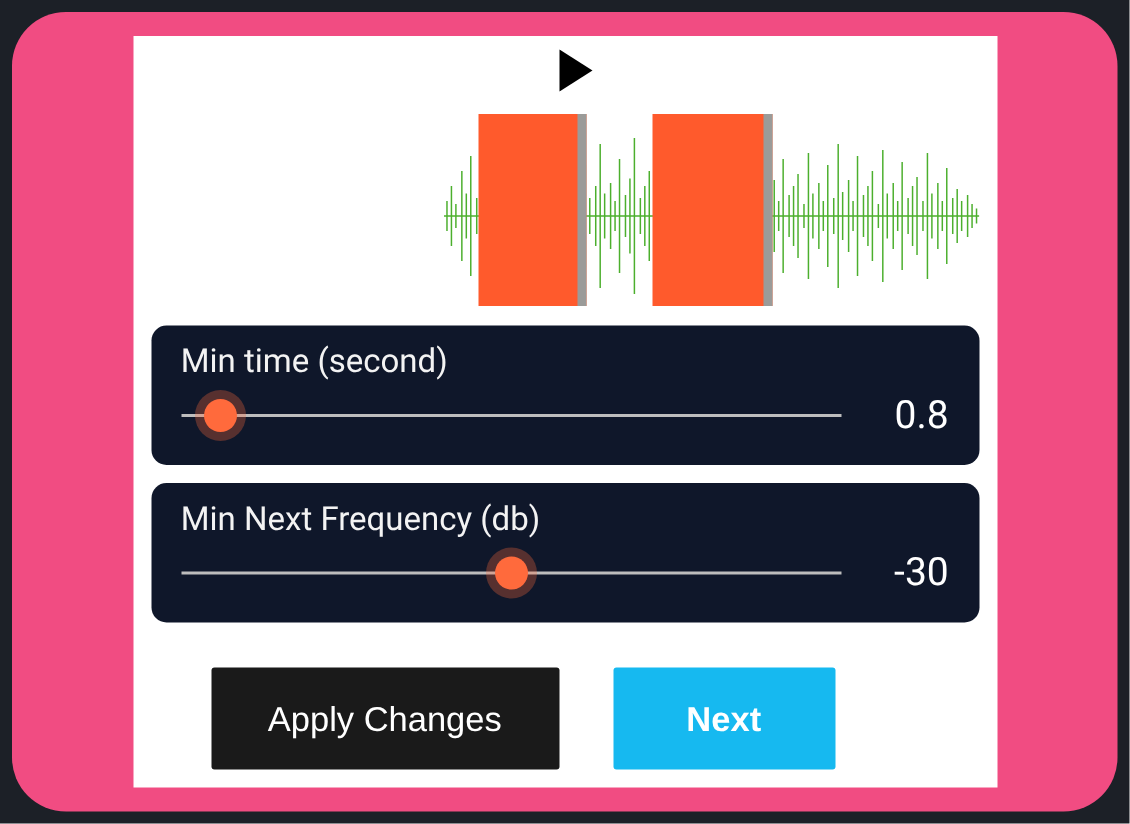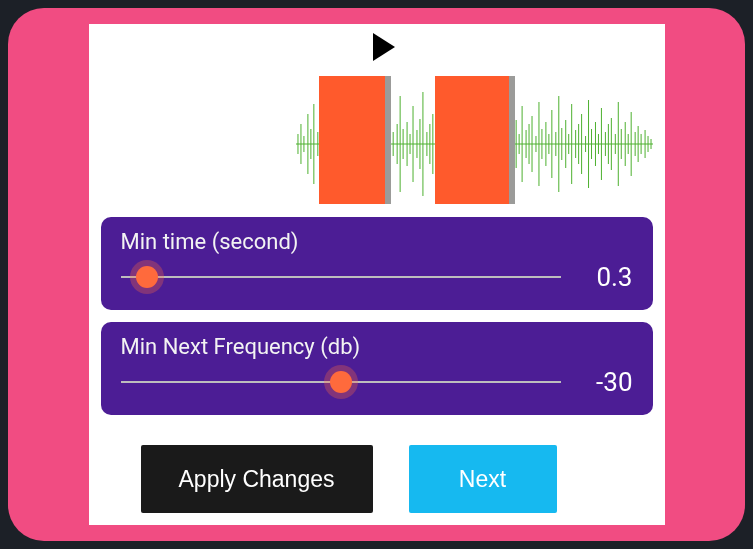--- a/index.html
+++ b/index.html
@@ -60,21 +60,21 @@
       position: absolute;
       top: 48px;
       height: 128px;
       background: #ff5a2c;
       border-right: 6px solid #9b9b99;
     }
     .sel1 { left: 218px; width: 72px; }
     .sel2 { left: 334px; width: 80px; }
 
     .slider-card {
-      background: #4c1d95;
+      background: #0f172a;
       border-radius: 10px;
       padding: 12px 20px 18px 20px;
       margin-top: 12px;
       color: #fff;
     }
     .slider-label {
       font-size: 22px;
       font-weight: 400;
       margin-bottom: 8px;
       color: #f3f3f3;
@@ -141,21 +141,21 @@
     .btn-apply {
       background: #1a1a1a;
       color: #fff;
       width: 232px;
       font-weight: 400;
     }
     .btn-next {
       background: #16b9f0;
       color: #fff;
       width: 148px;
-      font-weight: 400;
+      font-weight: 700;
     }
   </style>
 </head>
 <body>
 
 <div class="outer">
   <div class="panel">
 
     <div class="top-area">
       <div class="play-icon"></div>
@@ -280,21 +280,21 @@
     </div>
 
     <div class="slider-card">
       <div class="slider-label">Min time (second)</div>
       <div class="slider-row">
         <div class="slider-track-wrap">
           <div class="slider-track"></div>
           <div class="slider-halo" style="left:6%"></div>
           <div class="slider-thumb" style="left:6%"></div>
         </div>
-        <div class="slider-value">0.3</div>
+        <div class="slider-value">0.8</div>
       </div>
     </div>
 
     <div class="slider-card">
       <div class="slider-label">Min Next Frequency (db)</div>
       <div class="slider-row">
         <div class="slider-track-wrap">
           <div class="slider-track"></div>
           <div class="slider-halo" style="left:50%"></div>
           <div class="slider-thumb" style="left:50%"></div>

